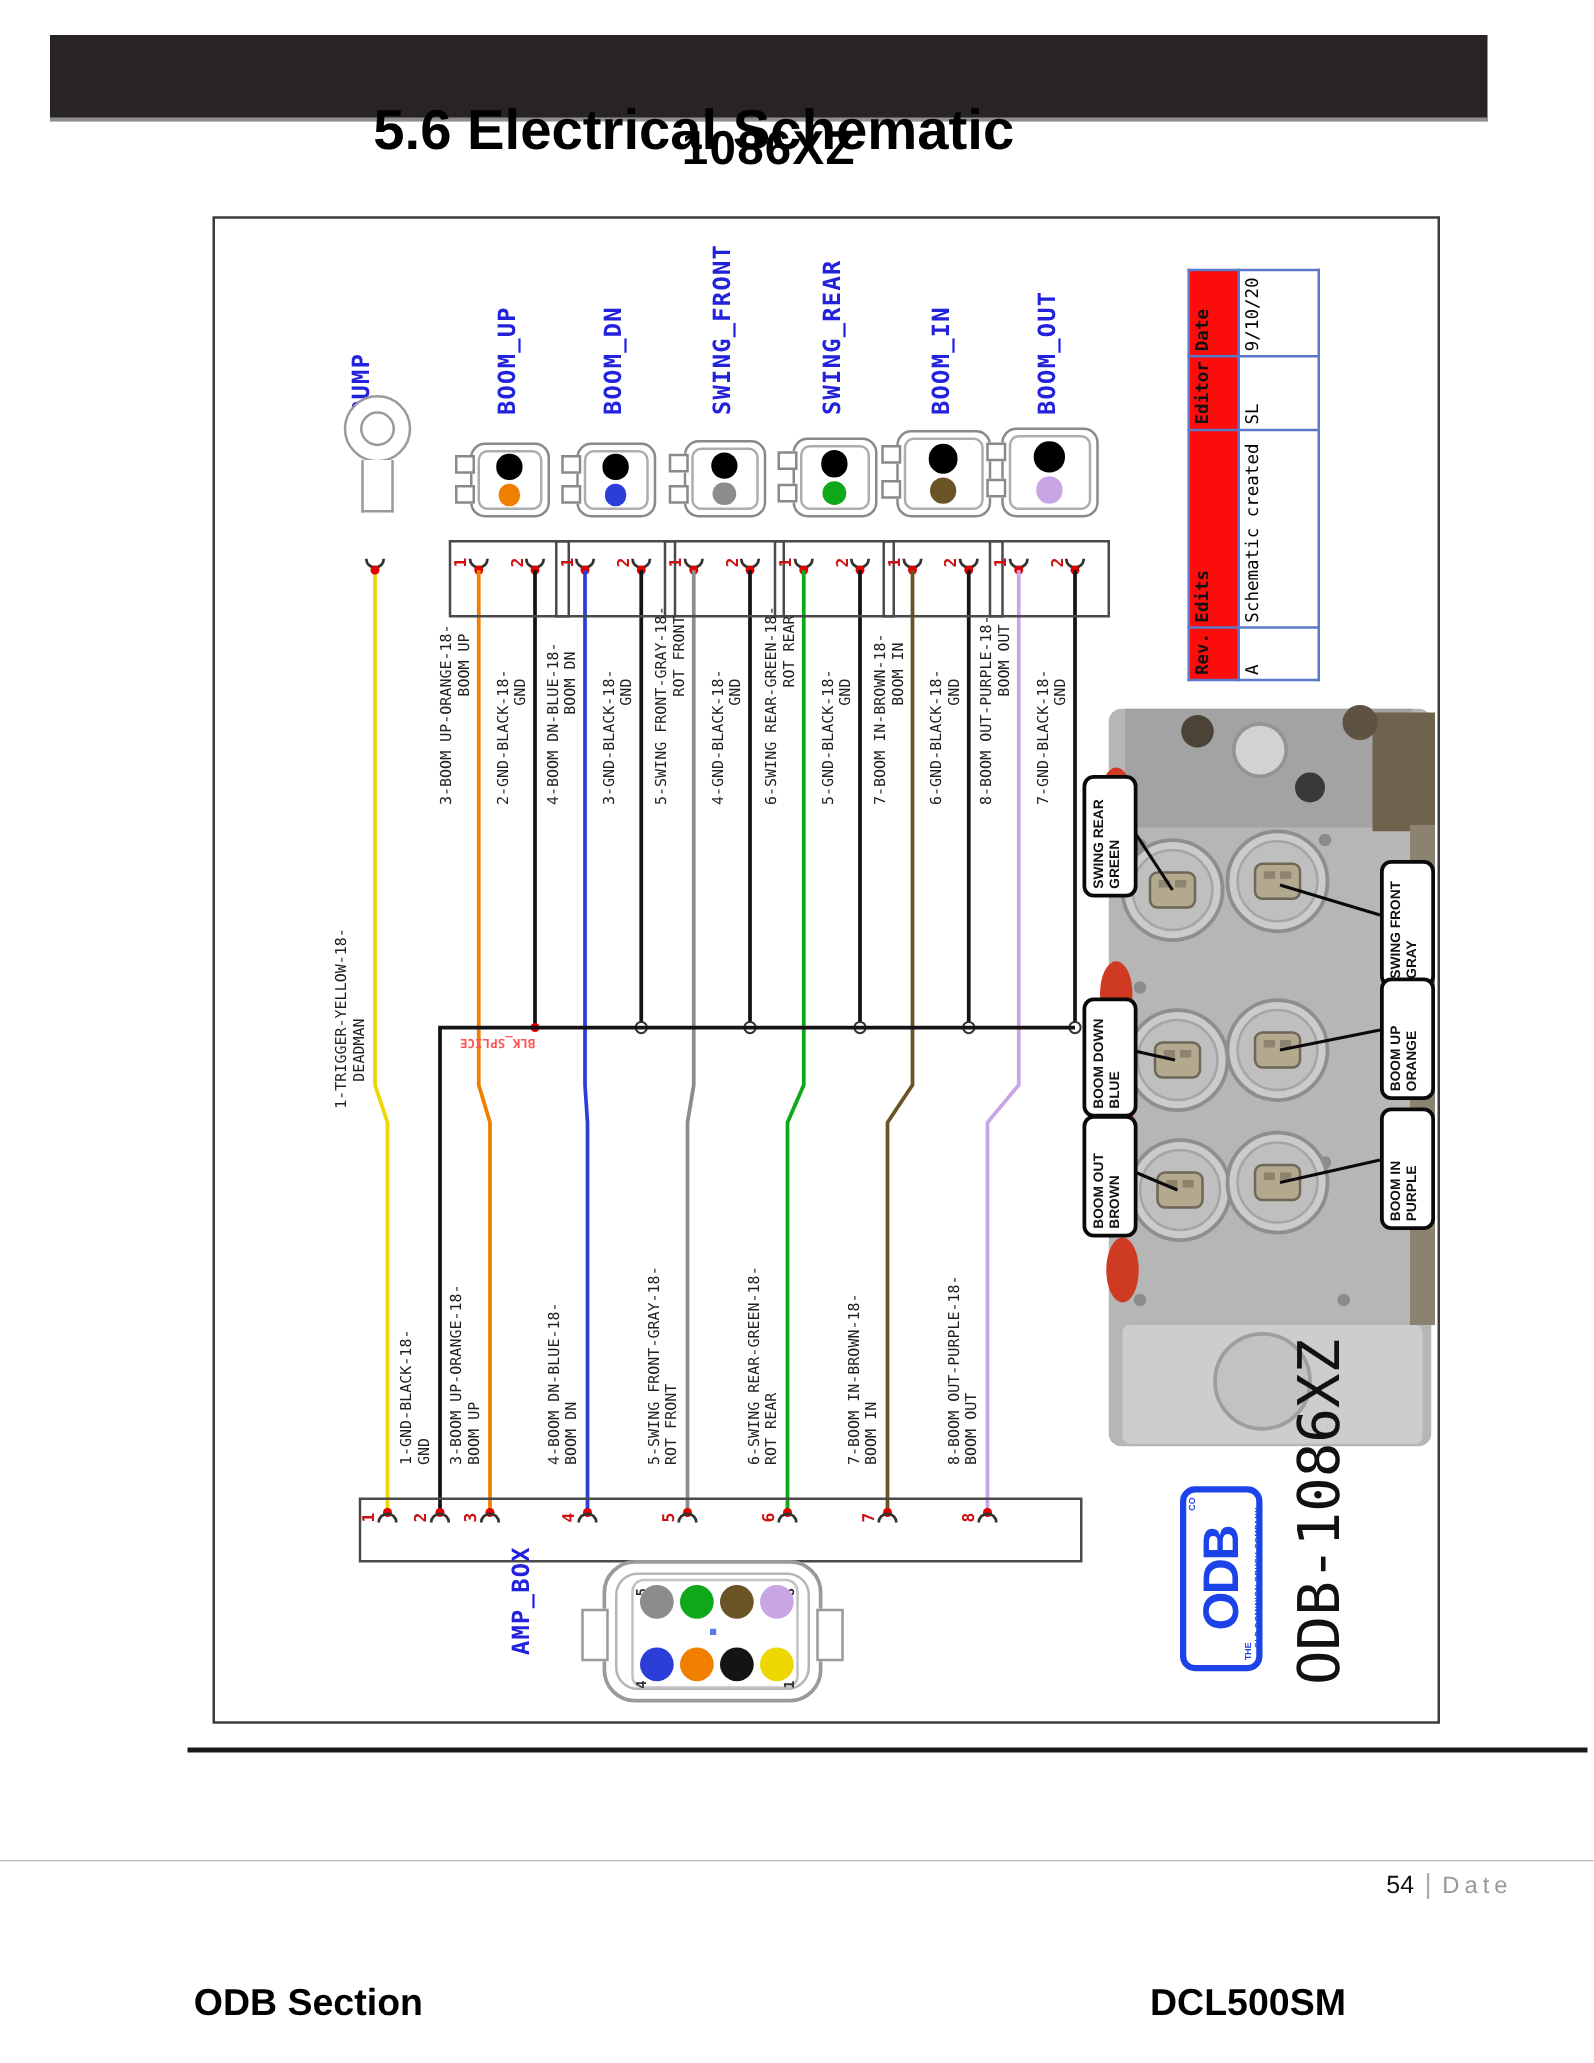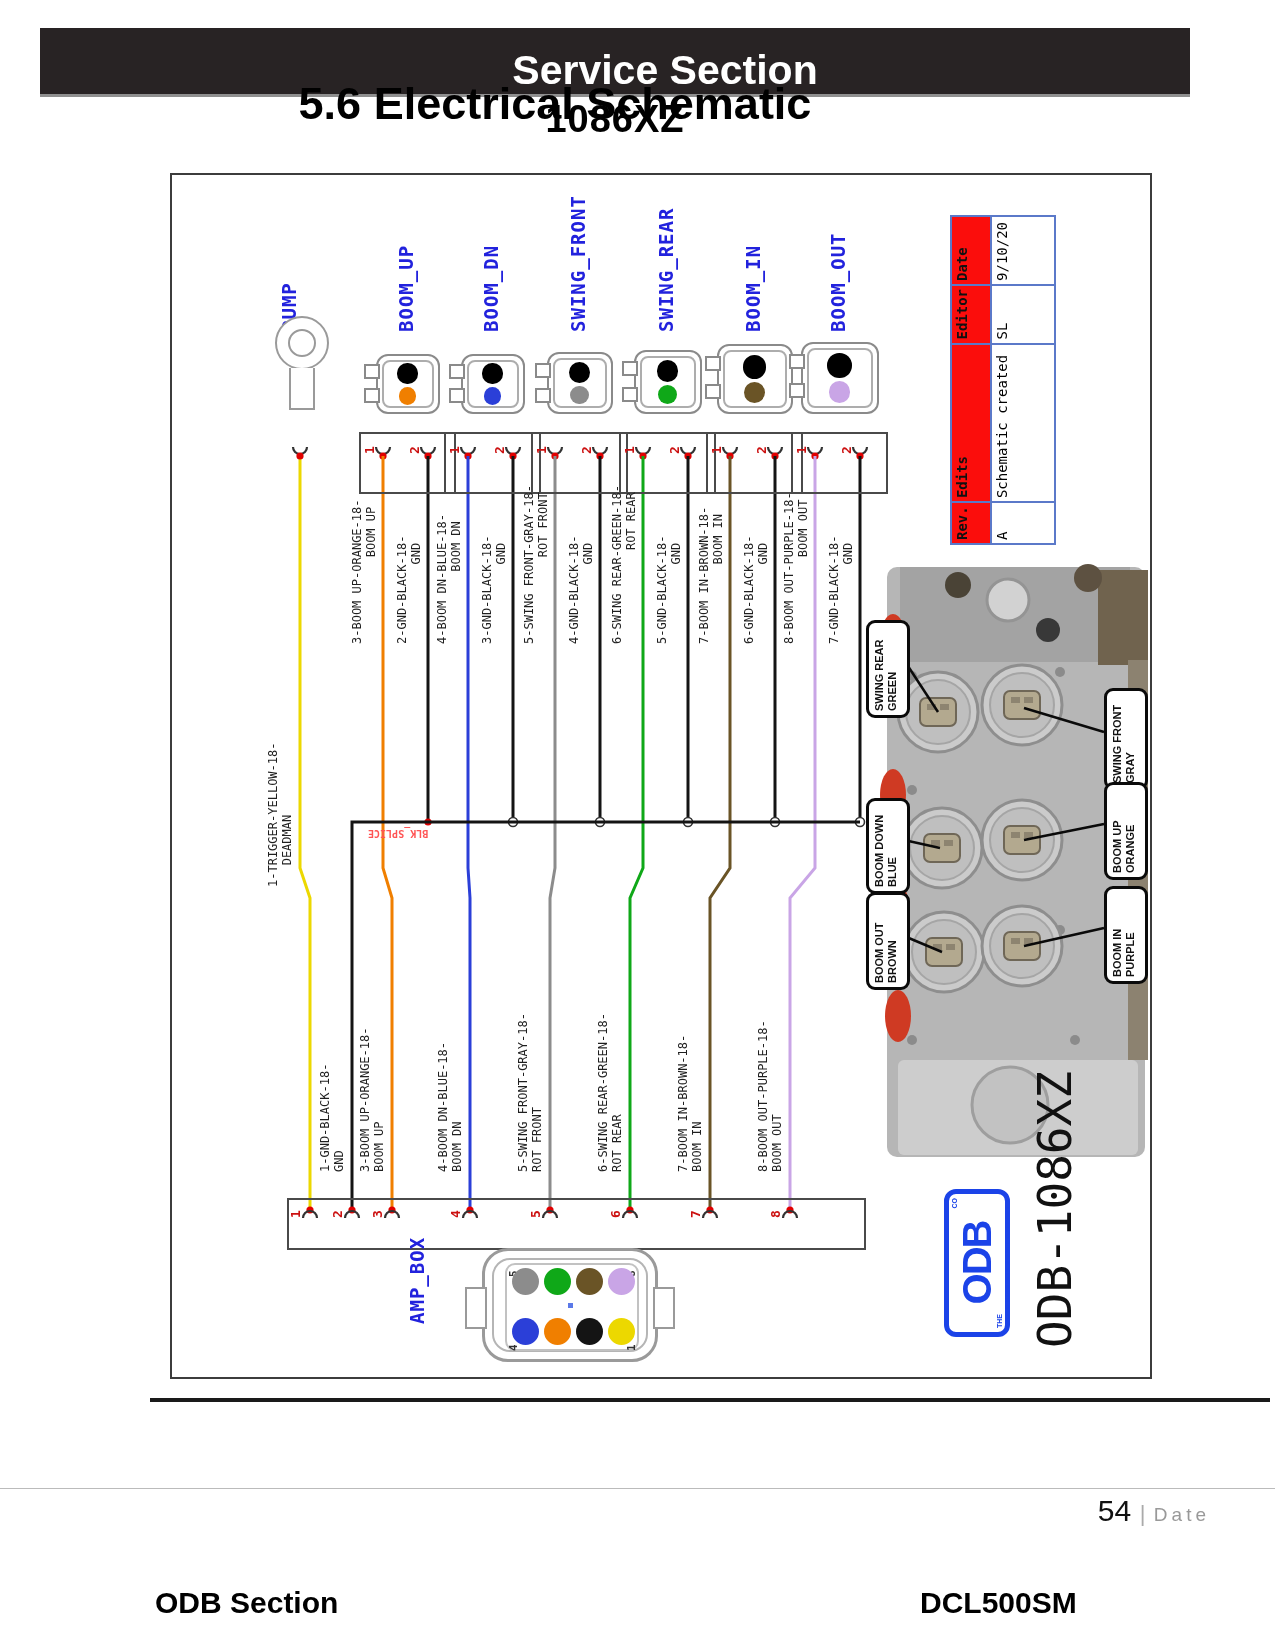--- a/index.html
+++ b/index.html
@@ -50,31 +50,30 @@
       background:#fff;display:flex;align-items:center;justify-content:center;}
   #logo-main{font:bold 40px "Liberation Sans",sans-serif;color:#1b43e8;letter-spacing:-2px;}
   #logo-the{position:absolute;left:4px;bottom:2px;font:bold 7px "Liberation Sans",sans-serif;color:#1b43e8;}
   #logo-co{position:absolute;right:4px;top:2px;font:bold 7px "Liberation Sans",sans-serif;color:#1b43e8;}
   #logo-company{position:absolute;left:0;top:60px;width:150px;text-align:center;
       font:bold 6px "Liberation Sans",sans-serif;color:#1b43e8;letter-spacing:.5px;}
   #drawing-number{font:46px "DejaVu Sans Mono",monospace;color:#111;}
   #rule-thick{left:150px;top:1398px;width:1120px;height:4px;background:#1a1a1a;}
   #rule-footer{left:0;top:1488px;width:1275px;height:1px;background:#bbb;}
   #page-num{left:1020px;top:1494px;width:190px;text-align:right;font-family:"Liberation Sans",sans-serif;}
-  #page-num .n{font-size:30px;color:#111;}
+  #page-num .n{font-size:20px;color:#111;}
   #page-num .sep{font-size:22px;color:#aaa;padding:0 4px;}
   #page-num .w{font-size:19px;color:#999;letter-spacing:4px;}
   .footer-text{top:1586px;font:bold 30px "Liberation Sans",sans-serif;color:#000;}
 </style>
 </head>
 <body>
 
 <div id="title-band" class="abs">
   <div id="title-black" class="abs">5.6 Electrical Schematic</div>
-  <div id="title-white" class="abs">Service Section</div>
 </div>
 <div id="subtitle" class="abs">1086XZ</div>
 
 <svg id="wires-svg" class="abs" viewBox="0 0 1275 1650" xmlns="http://www.w3.org/2000/svg">
     <rect x="887" y="567" width="258" height="590" rx="10" fill="#b6b6b6"></rect>
     <rect x="900" y="567" width="230" height="95" fill="#a3a3a3"></rect>
     <rect x="1098" y="570" width="50" height="95" fill="#70634e"></rect>
     <rect x="1128" y="660" width="20" height="400" fill="#8c8270"></rect>
     <rect x="898" y="1060" width="240" height="95" rx="6" fill="#cdcdcd"></rect>
     <circle cx="1010" cy="1105" r="38" fill="#c2c2c2" stroke="#9e9e9e" stroke-width="3"></circle>

